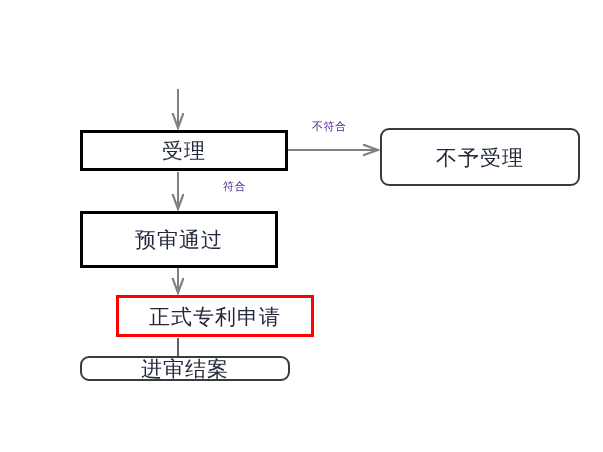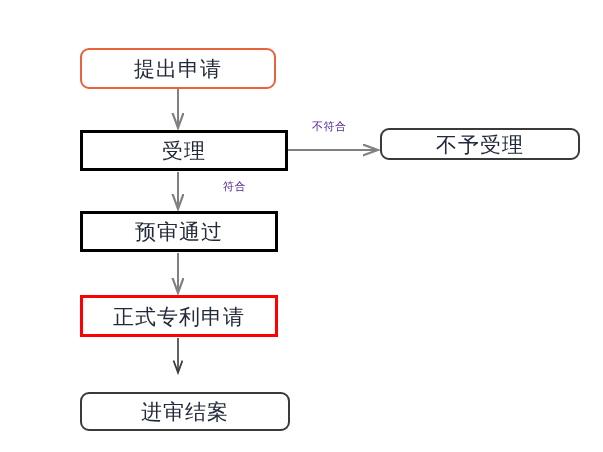--- a/index.html
+++ b/index.html
@@ -38,20 +38,21 @@
   }
   
   .node--rect-black {
     border: 3px solid #000000;
     border-radius: 0;
   }
   
   .node--rect-red {
     border: 3px solid #ff0000;
     border-radius: 0;
+    margin-left: 36px;
   }
   
   .node--round-dark {
     border: 2px solid #3a3a3a;
     border-radius: 9px;
   }
   .edge-label {
     position: absolute;
     font-size: 11px;
     color: #4c1d95;
@@ -88,41 +89,38 @@
 
     <line x1="279" y1="150" x2="377" y2="150" stroke="#808080" stroke-width="2" marker-end="url(#arrow-gray)"></line>
 
     <line x1="178" y1="172" x2="178" y2="208" stroke="#808080" stroke-width="2" marker-end="url(#arrow-gray)"></line>
 
     <line x1="178" y1="253" x2="178" y2="292" stroke="#808080" stroke-width="2" marker-end="url(#arrow-gray)"></line>
 
     <line x1="178" y1="338" x2="178" y2="372" stroke="#3a3a3a" stroke-width="1.6" marker-end="url(#arrow-dark)"></line>
   </svg>
 
-  <div class="node node--round-orange" style="left:80px; top:48px; width:196px; height:41px;">
-    <span>提出申请</span>
-  </div>
 
   <div class="node node--rect-black" style="left:80px; top:130px; width:208px; height:41px;">
     <span>受理</span>
   </div>
 
-  <div class="node node--round-dark" style="left:380px; top:128px; width:200px; height:32px;">
+  <div class="node node--round-dark" style="left:380px; top:128px; width:200px; height:58px;">
     <span>不予受理</span>
   </div>
 
-  <div class="node node--rect-black" style="left:80px; top:211px; width:198px; height:41px;">
+  <div class="node node--rect-black" style="left:80px; top:211px; width:198px; height:57px;">
     <span>预审通过</span>
   </div>
 
   <div class="node node--rect-red" style="left:80px; top:295px; width:198px; height:42px;">
     <span>正式专利申请</span>
   </div>
 
-  <div class="node node--round-dark" style="left:80px; top:392px; width:210px; height:39px;">
+  <div class="node node--round-dark" style="left:80px; top:356px; width:210px; height:25px;">
     <span>进审结案</span>
   </div>
 
   <div class="edge-label" style="left:312px; top:121px;">不符合</div>
 
   <div class="edge-label" style="left:211px; top:181px;margin-left:12px;">符合</div>
 
 </div>
 
 </body></html>

